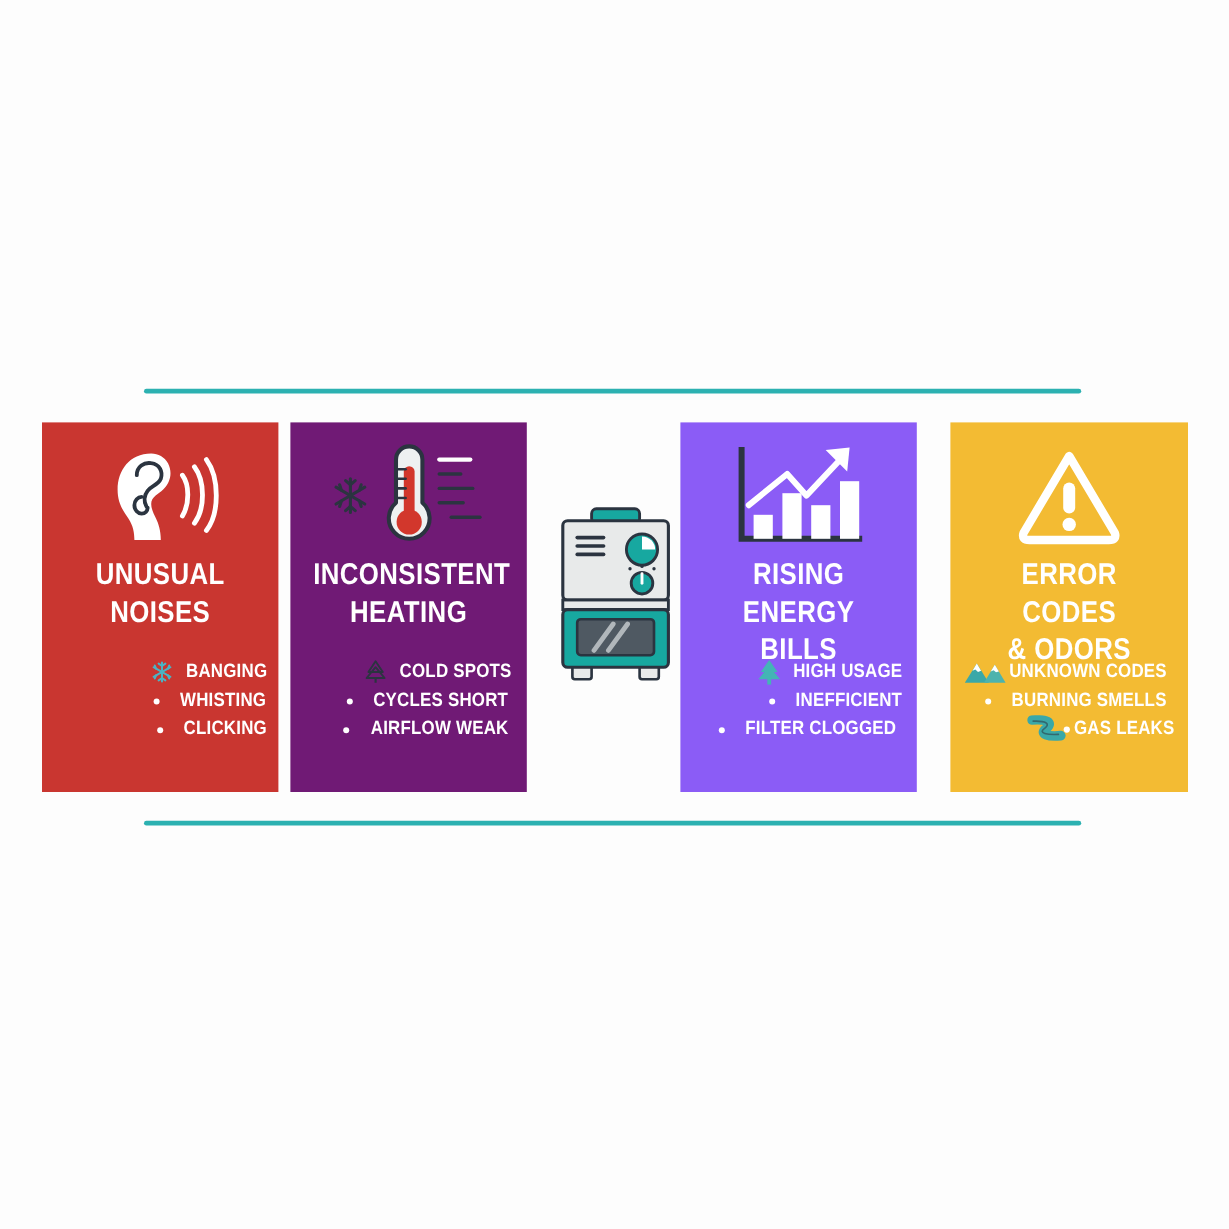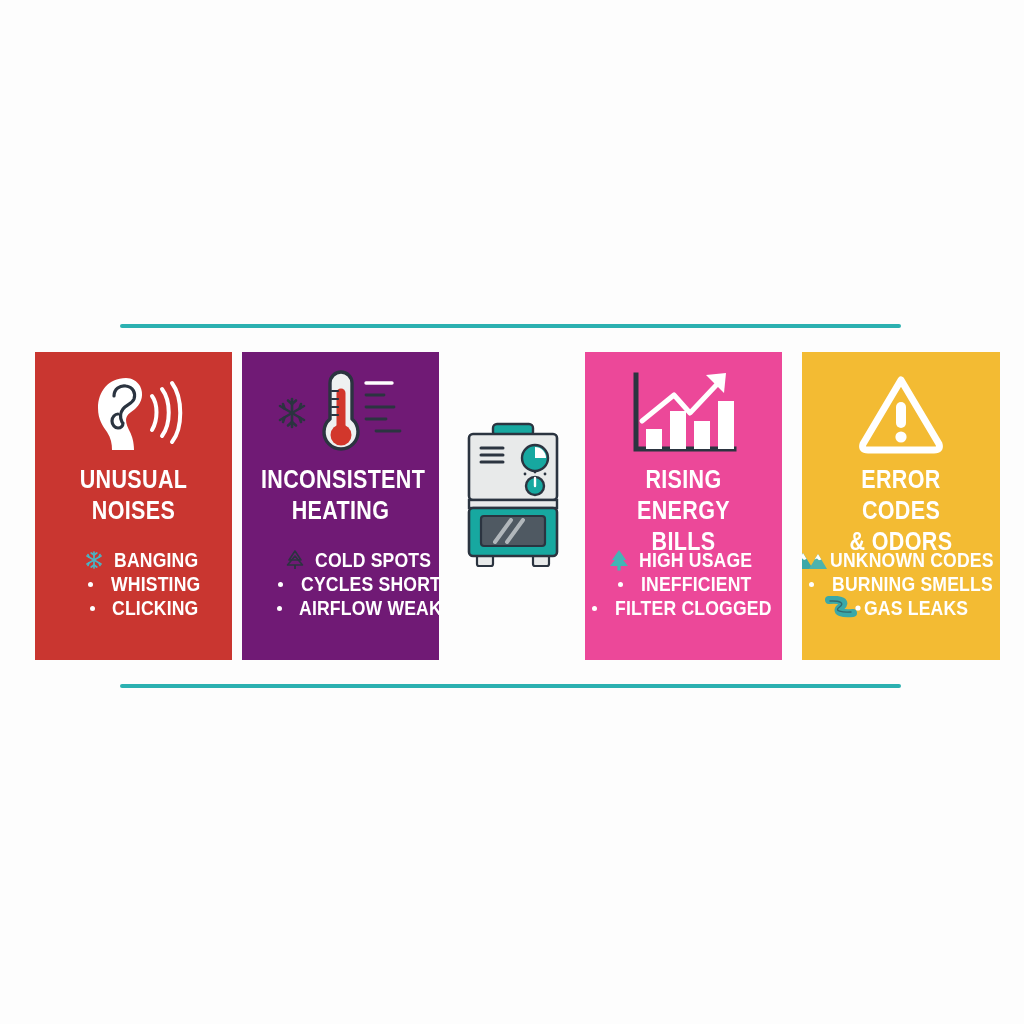--- a/index.html
+++ b/index.html
@@ -39,22 +39,22 @@
 
   .card {
     position: absolute;
     top: 0;
     height: 308px;
     padding: 0;
     overflow: hidden;
   }
   .card.c0 { left: 0px;   width: 197px; background: #c93630; }
   .card.c1 { left: 207px; width: 197px; background: #701a75; }
-  .card.c2 { left: 550px; width: 197px; background: #ec4899; }
-  .card.c3 { left: 757px; width: 198px; background: #f3bb33; margin-left: 10px; }
+  .card.c2 { left: 532px; width: 197px; background: #8b5cf6; }
+  .card.c3 { left: 757px; width: 198px; background: #f3bb33; }
 
   .card-icon {
     position: absolute;
     left: 0; right: 0;
     top: 14px;
     height: 96px;
     display: flex;
     align-items: center;
     justify-content: center;
   }
@@ -78,26 +78,26 @@
   }
 
   .bullets {
     position: absolute;
     left: 0; right: 0;
     top: 196px;
   }
   .bullet {
     display: flex;
     align-items: center;
-    justify-content: center;
+    justify-content: flex-end;
     height: 24px;
     color: #ffffff;
     font-family: "Liberation Sans Narrow", "Liberation Sans", sans-serif;
     font-weight: 700;
-    font-size: 20px;
+    font-size: 16px;
     letter-spacing: 0.2px;
     text-transform: uppercase;
     white-space: nowrap;
   }
   .bullet .marker {
     width: 40px;
     min-width: 40px;
     display: flex;
     align-items: center;
     justify-content: center;

